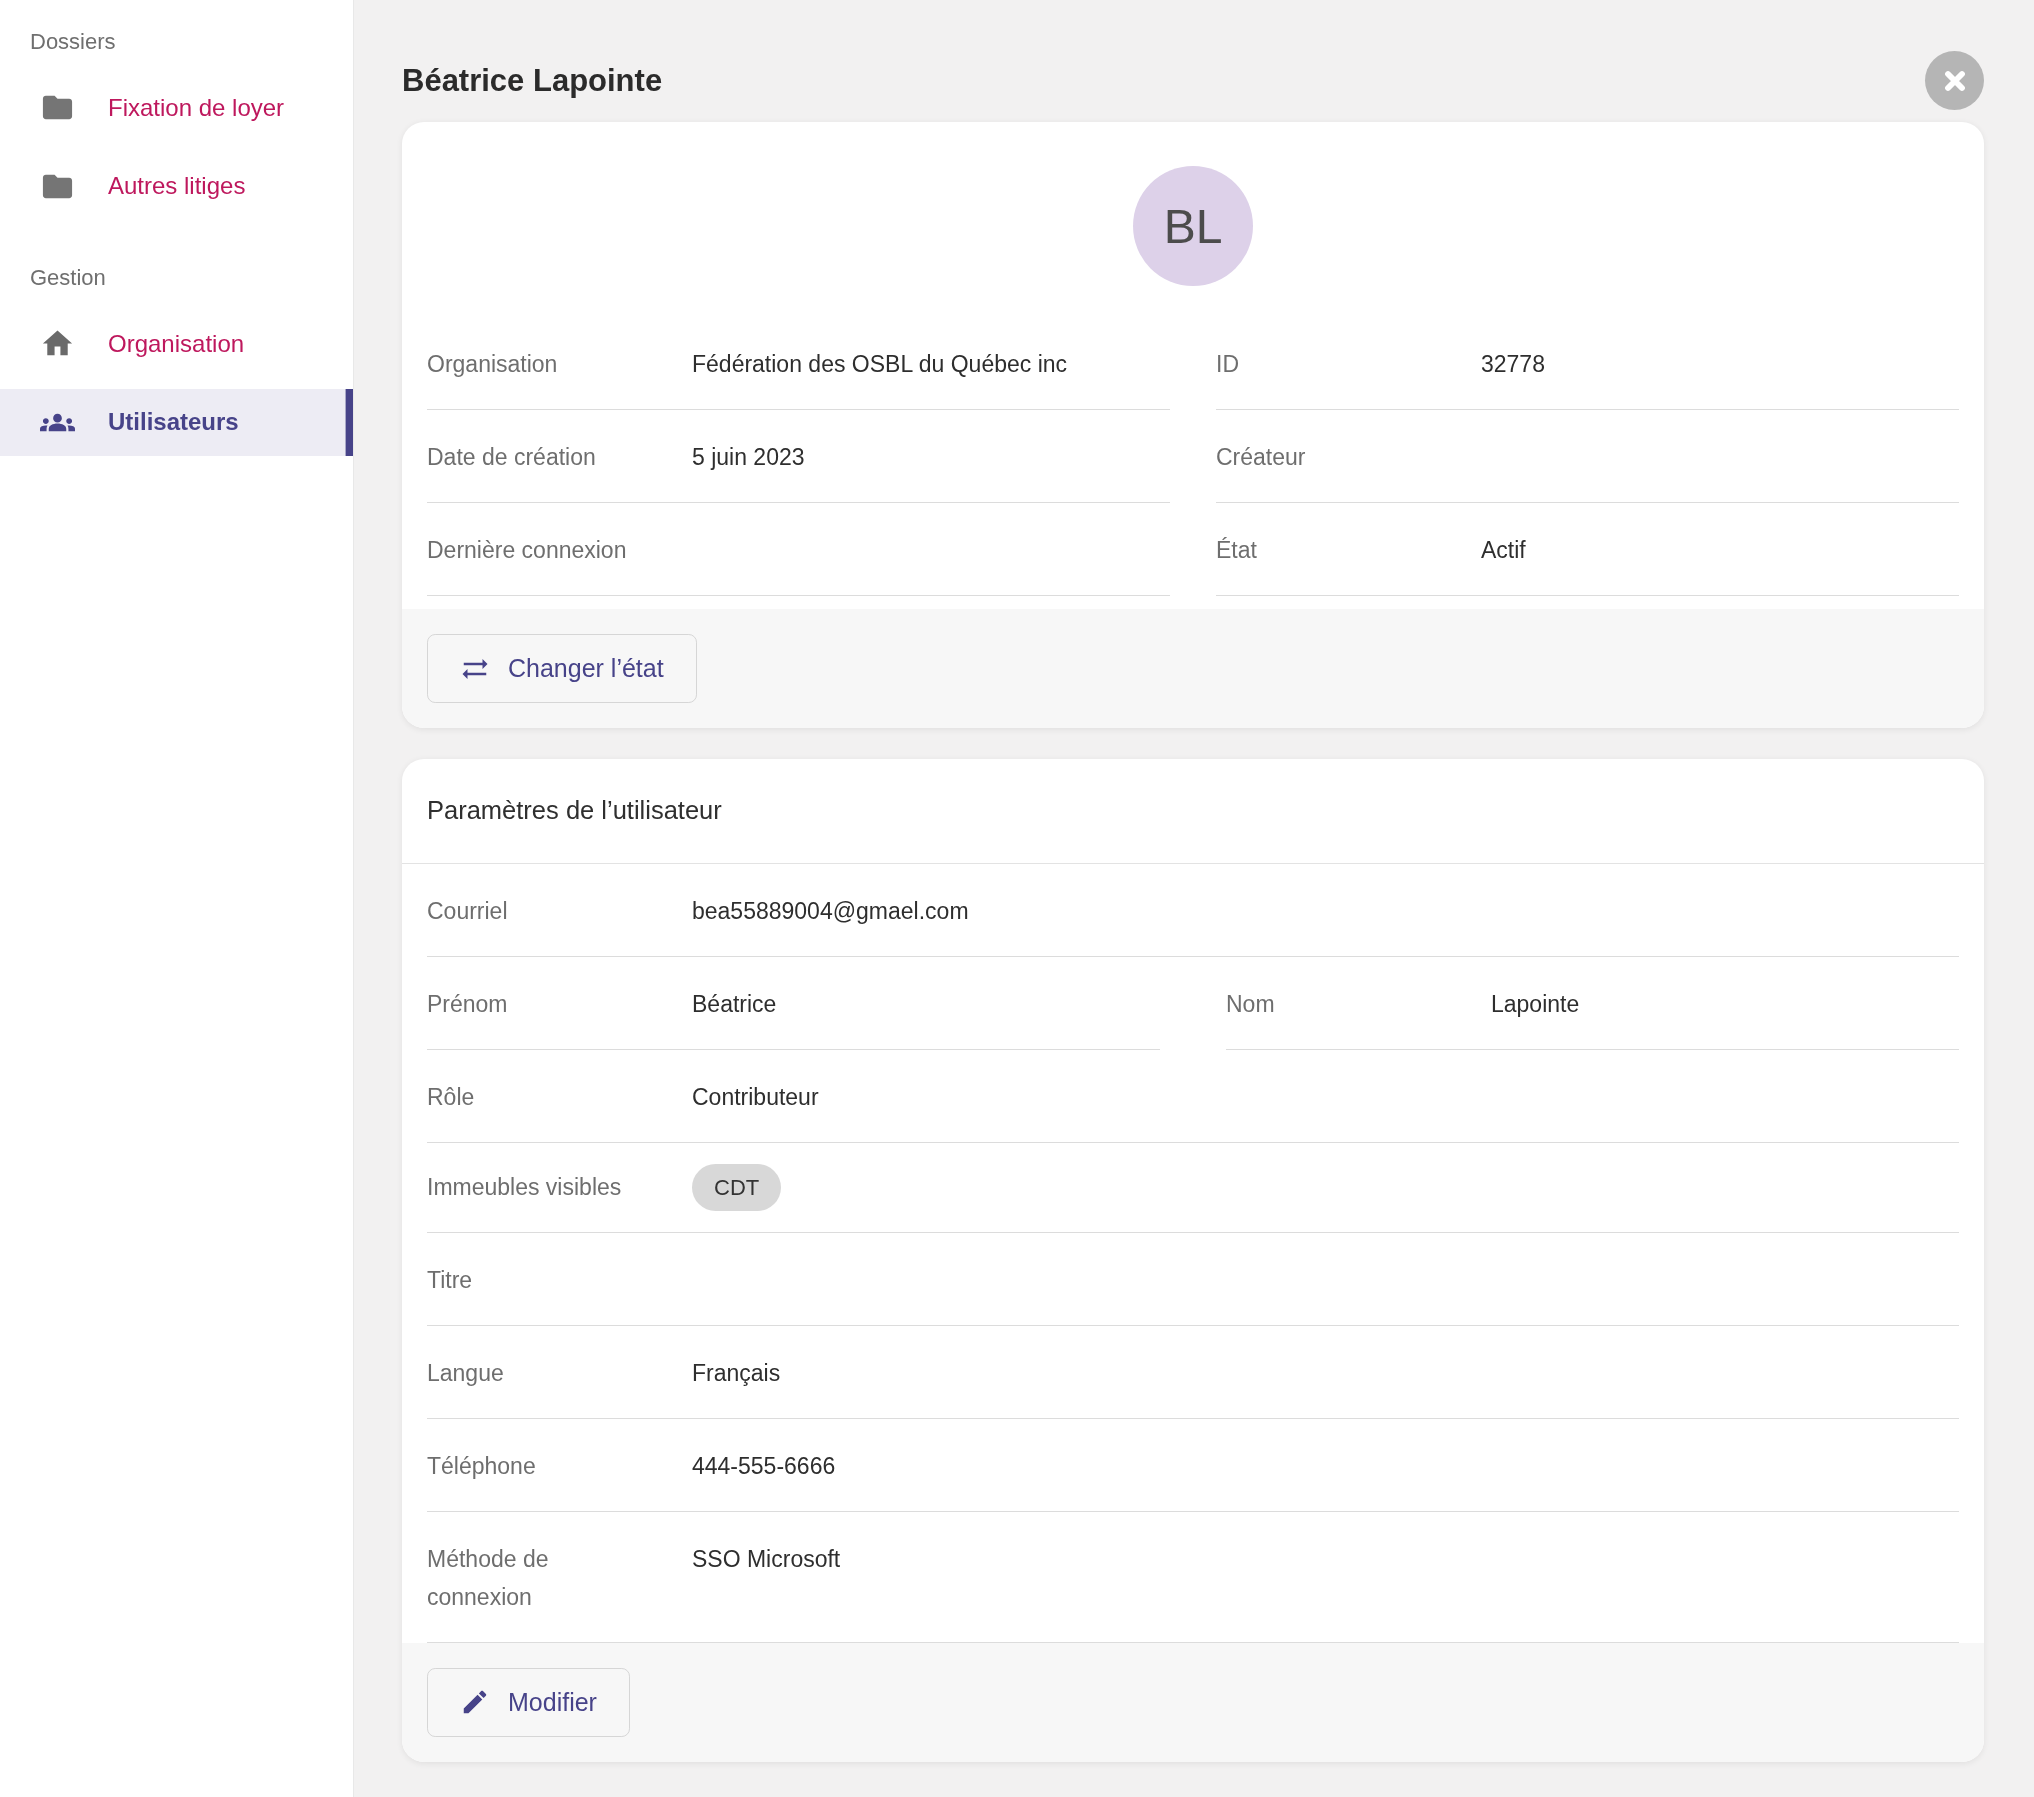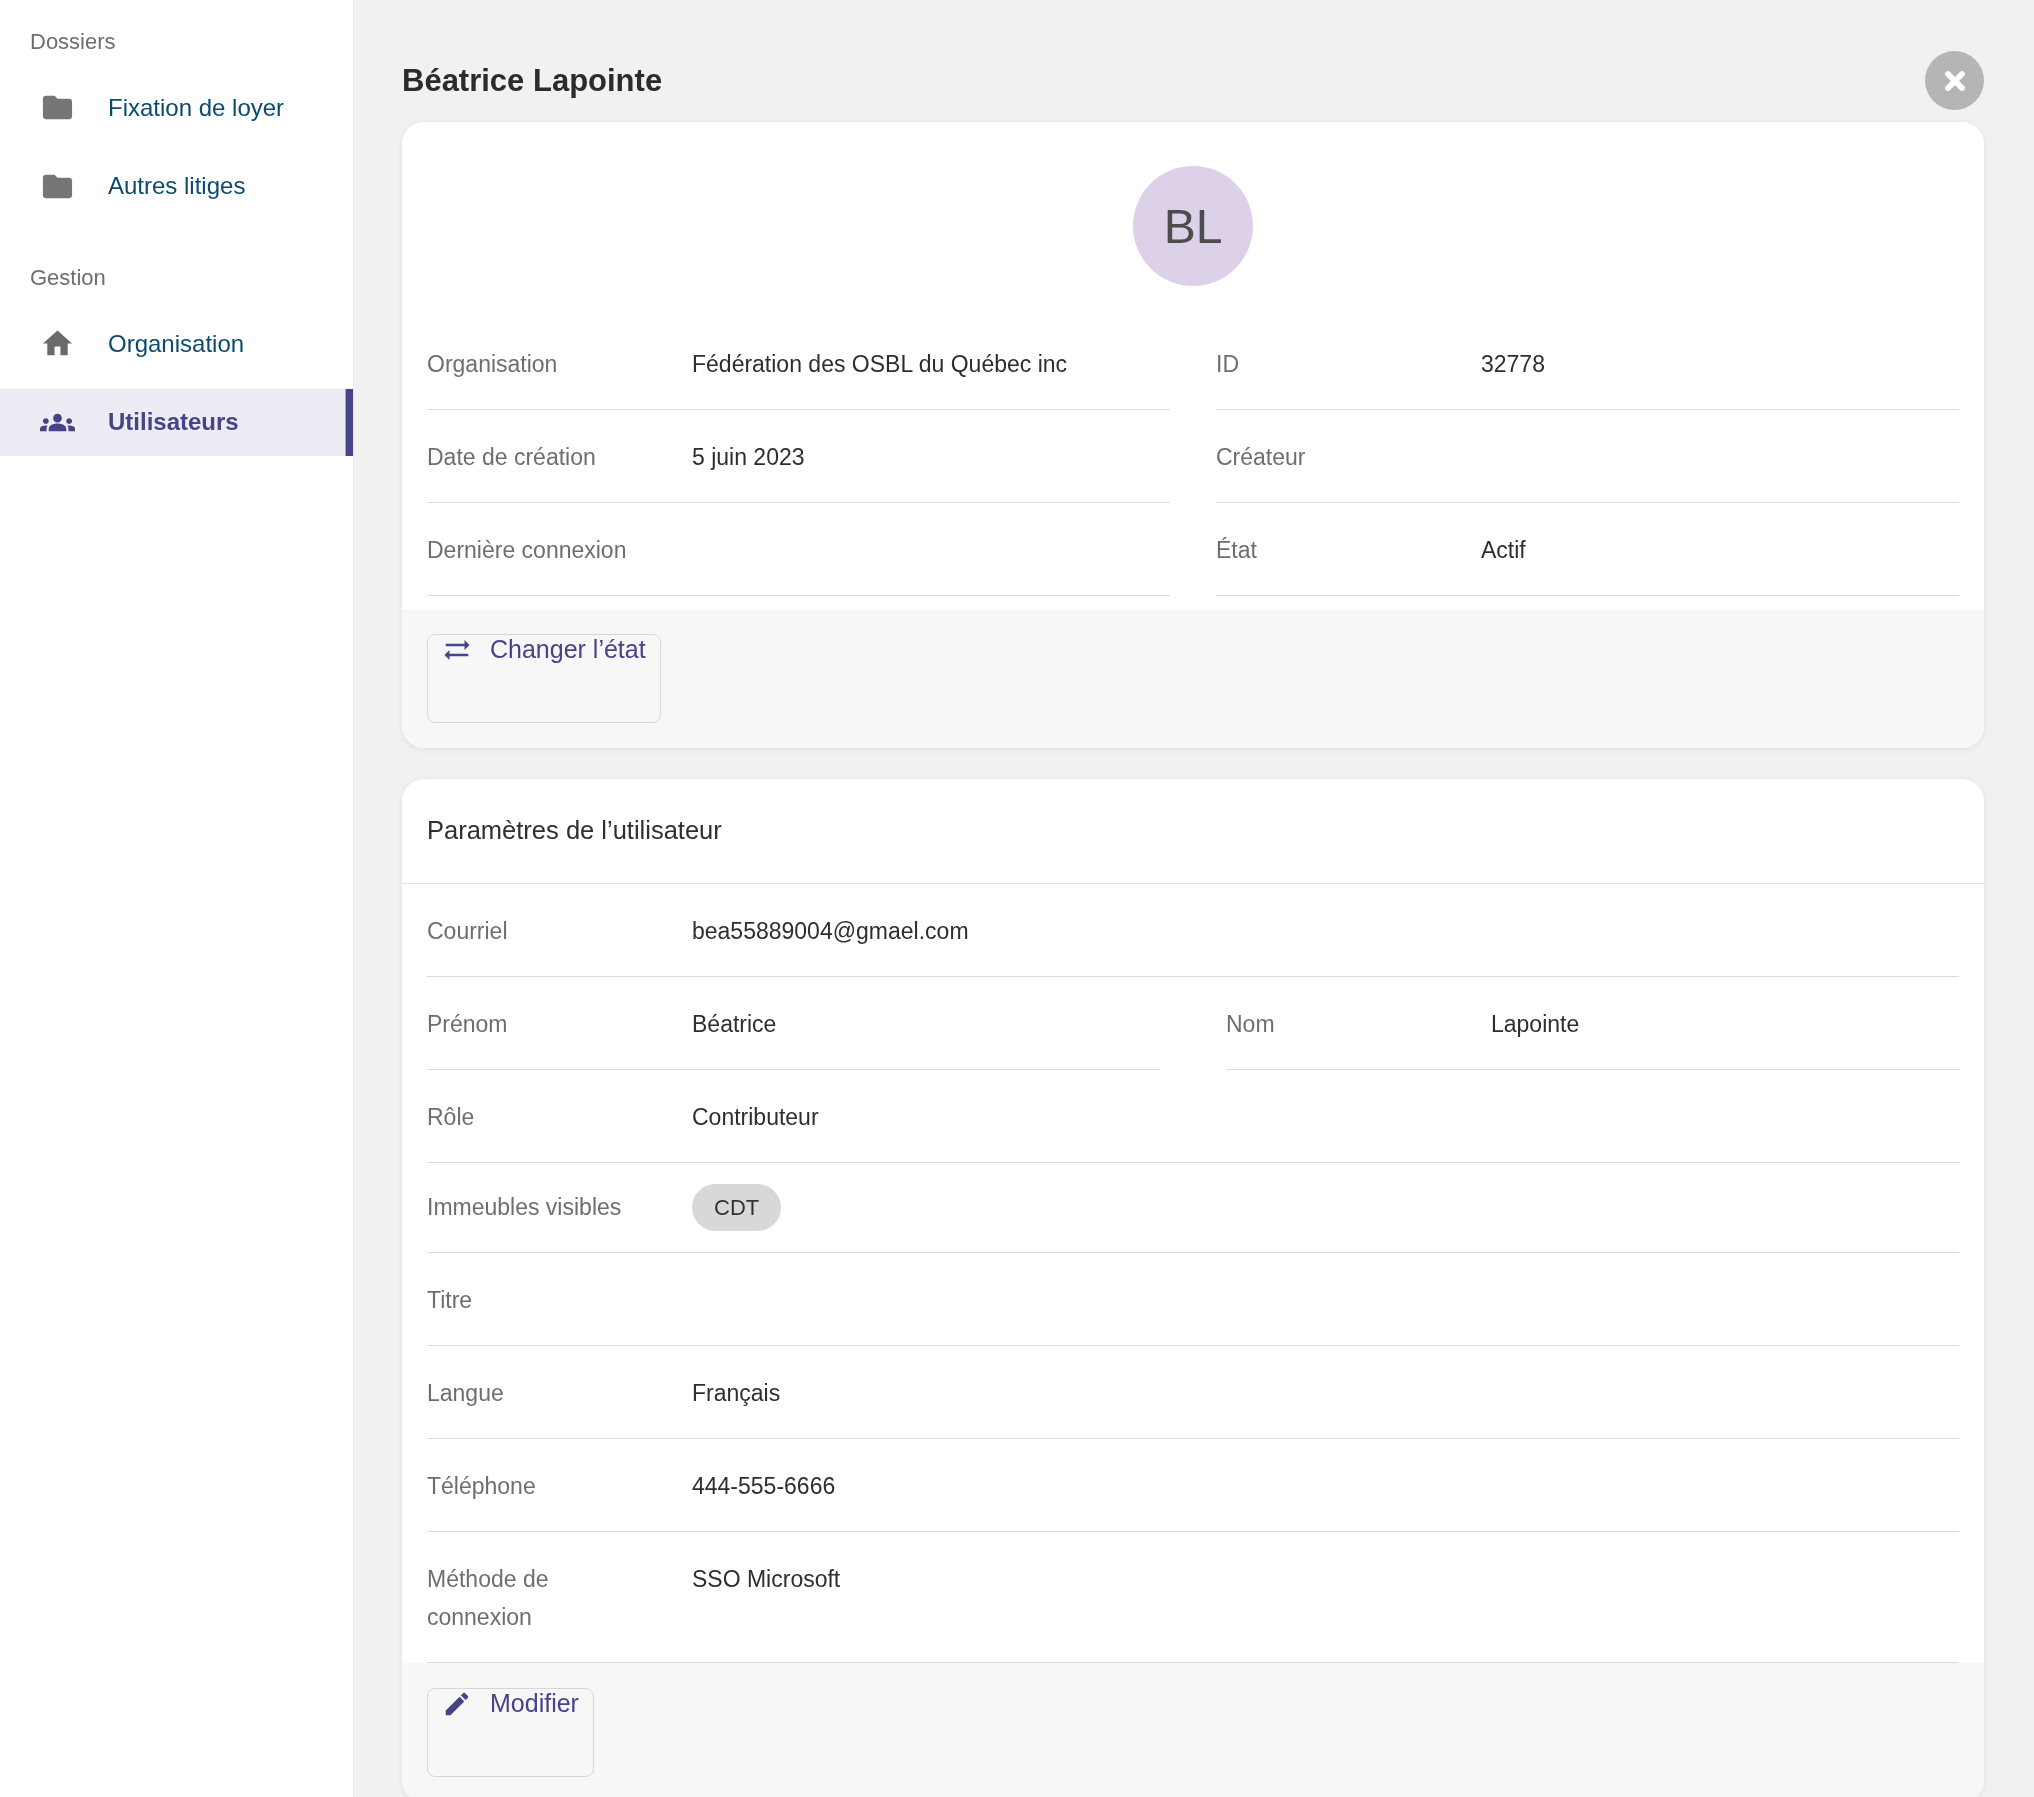--- a/index.html
+++ b/index.html
@@ -18,21 +18,21 @@
     padding-top:12px;
   }
   .side-section-label{
     font-size:22px;color:#6f6f6f;padding-left:30px;
     margin:13px 0 16.4px;line-height:33px;
   }
   .side-section-label.second{margin-top:41px}
   .side-item{
     height:67px;display:flex;align-items:center;
     padding-left:39px;gap:33px;margin:11.5px 0;
-    font-size:24px;color:#0c4a6e;cursor:pointer;
+    font-size:24px;color:#be185d;cursor:pointer;
   }
   .side-item .ic{width:36px;height:36px;display:flex;align-items:center;justify-content:center}
   .side-item .ic svg{width:35px;height:35px;fill:#6a6a6a}
   .side-item .ic svg.folder{fill:#757575}
   .side-item.active{
     background:#edecf4;color:#474389;font-weight:600;
     box-shadow:inset -7.4px 0 0 #474389;
   }
   .side-item.active .ic svg{fill:#474389}
 
@@ -71,22 +71,22 @@
     display:flex;align-items:flex-start;
     padding:28px 0 26px;border-bottom:1.6px solid #dcdcdc;
   }
   .f-label{
     width:265px;min-width:265px;font-size:23px;color:#6e6e6e;line-height:38px;
   }
   .f-value{font-size:23px;color:#2e2e2e;line-height:38px}
 
   .card-footer{background:#f7f7f7;padding:25px 25px}
   .btn{
-    display:inline-flex;align-items:flex-start;gap:18px;height:89px;
-    padding:0 14px;border:1.6px solid #d6d6d6;border-radius:8.2px;
+    display:inline-flex;align-items:center;gap:18px;height:69px;
+    padding:0 32px;border:1.6px solid #d6d6d6;border-radius:8.2px;
     background:transparent;font-size:25px;color:#474389;cursor:pointer;
     font-family:inherit;
   }
   .btn svg{width:30px;height:30px;fill:#474389}
 
   
   .settings-card{margin-top:31px}
   .card-header{
     padding:33px 25px 35px;font-size:25.5px;color:#2f2f2f;
     border-bottom:1.6px solid #e3e3e3;line-height:36px;

